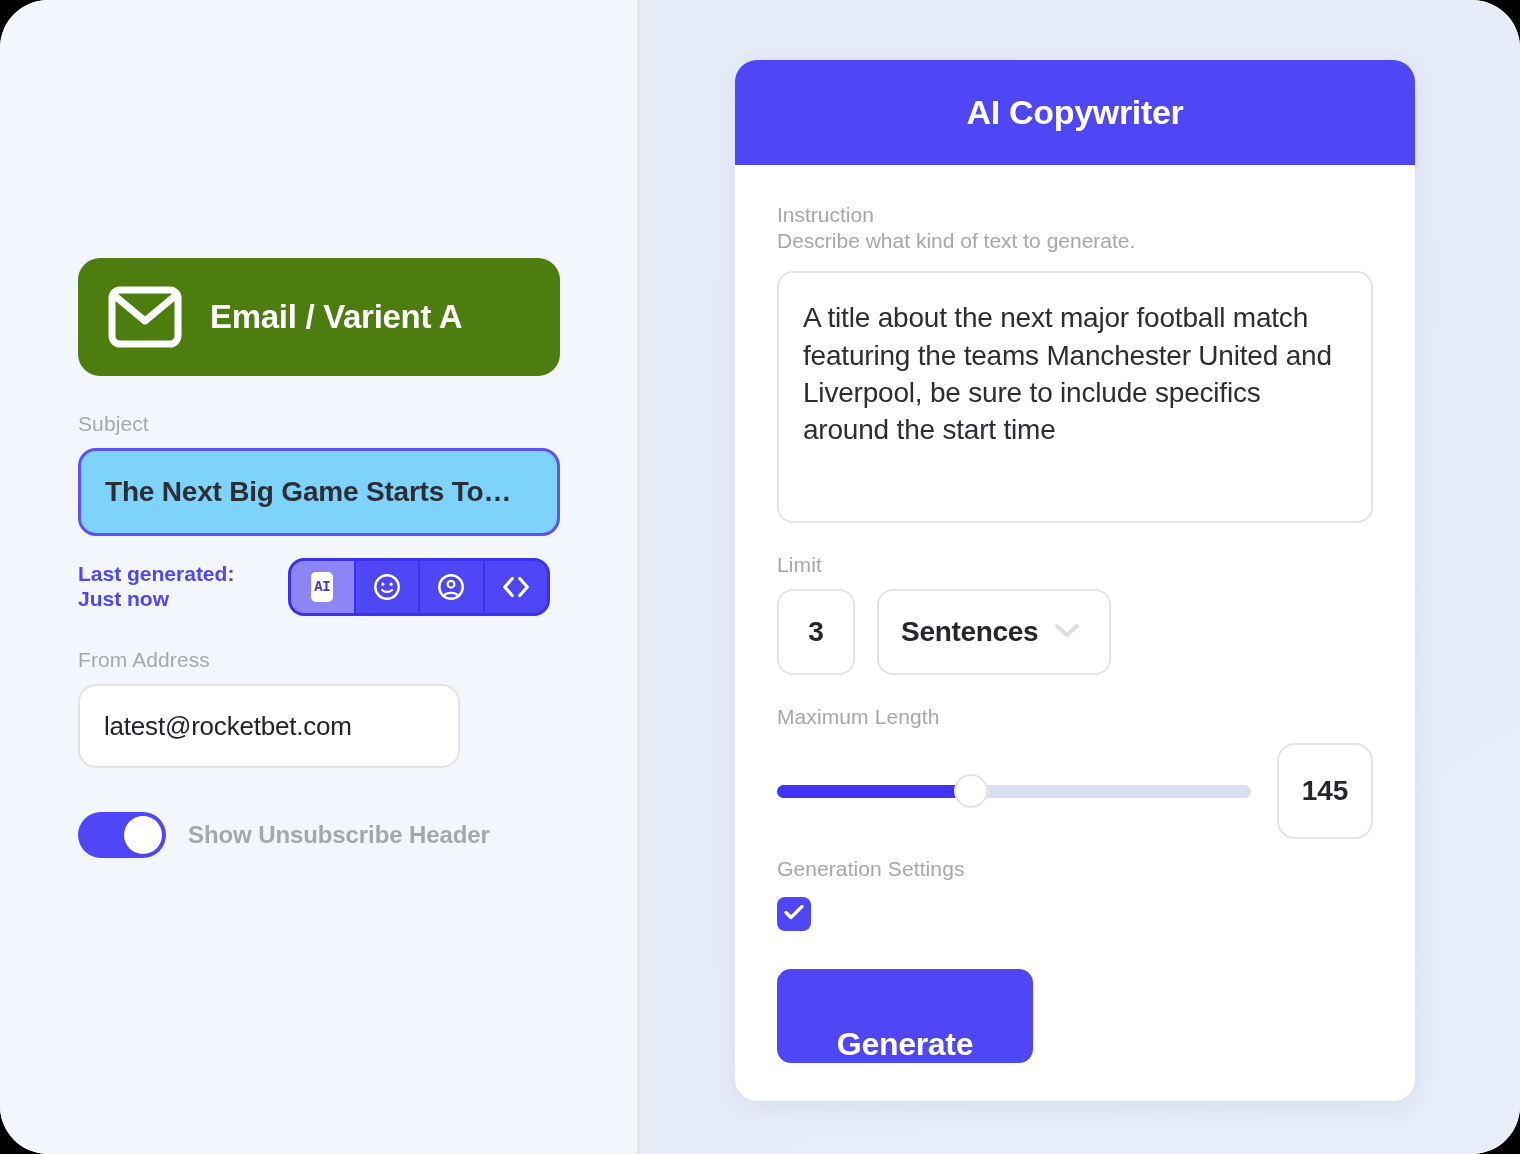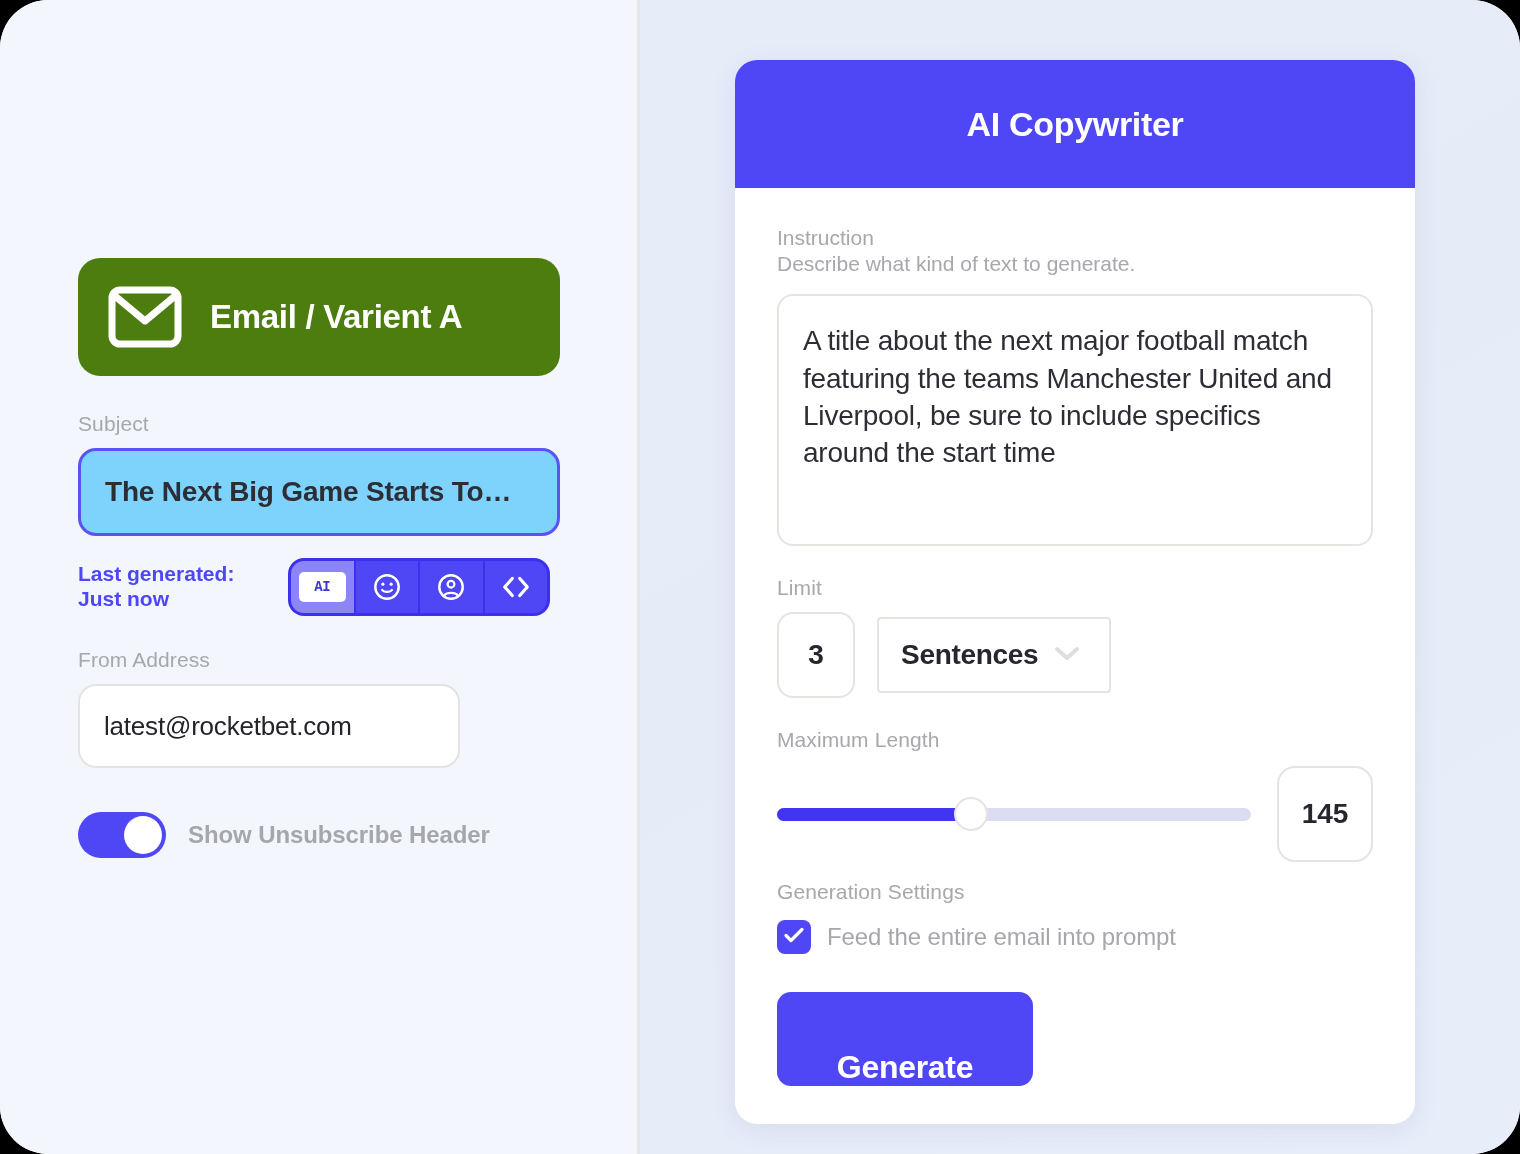--- a/index.html
+++ b/index.html
@@ -107,21 +107,21 @@
     flex: 1;
     background: #4f46f5;
     display: flex;
     align-items: center;
     justify-content: center;
     cursor: pointer;
   }
   .tb-btn:first-child { border-radius: 13px 0 0 13px; background: #8b85f8; }
   .tb-btn:last-child  { border-radius: 0 13px 13px 0; }
   .ai-badge {
-    width: 47px; height: 30px;
+    width: 22px; height: 30px;
     background: #ffffff;
     border-radius: 5px;
     display: flex; align-items: center; justify-content: center;
     font-size: 14px; font-weight: 700; color: #4039c9;
     font-family: "Liberation Mono", monospace;
     letter-spacing: -0.5px;
   }
   .tb-btn svg { display: block; }
 
   .from-block { margin-top: 32px; }
@@ -182,21 +182,21 @@
     position: absolute;
     left: 95px;
     top: 60px;
     width: 680px;
     background: #ffffff;
     border-radius: 22px;
     box-shadow: 0 6px 26px rgba(80,90,130,0.10);
     overflow: hidden;
   }
   .card-header {
-    height: 128px;
+    height: 105px;
     background: #4f46f5;
     display: flex;
     align-items: center;
     justify-content: center;
   }
   .card-title {
     color: #fff;
     font-size: 34px;
     font-weight: 700;
     letter-spacing: -0.3px;
@@ -241,24 +241,24 @@
   }
   .limit-num {
     width: 78px; height: 86px;
     border: 2px solid #e6e4e1;
     border-radius: 16px;
     display: flex; align-items: center; justify-content: center;
     font-size: 28px; font-weight: 700; color: #26262e;
     background: #fff;
   }
   .limit-select {
-    height: 76px;
+    height: 86px;
     min-width: 234px;
     border: 2px solid #e6e4e1;
-    border-radius: 4px;
+    border-radius: 16px;
     display: flex; align-items: center;
     gap: 16px;
     padding: 0 22px;
     background: #fff;
     cursor: pointer;
   }
   .limit-select .val {
     font-size: 28px; font-weight: 700; color: #26262e;
     letter-spacing: -0.3px;
   }
@@ -477,21 +477,20 @@
 
         <div class="field-label gensettings-label">Generation Settings</div>
         <div class="check-row">
           <div class="checkbox">
             <span>
               <svg viewBox="0 0 22 18" width="22" height="18" fill="none">
                 <path d="M3 9.5 L8 14.5 L19 3.5" stroke="#ffffff" stroke-width="3.2" stroke-linecap="round" stroke-linejoin="round"></path>
               </svg>
             </span>
           </div>
-          <span class="check-label">Feed the entire email into prompt</span>
         </div>
 
         <div class="generate-btn">
           <span class="lbl">Generate</span>
         </div>
 
       </div>
     </div>
   </div>
 

